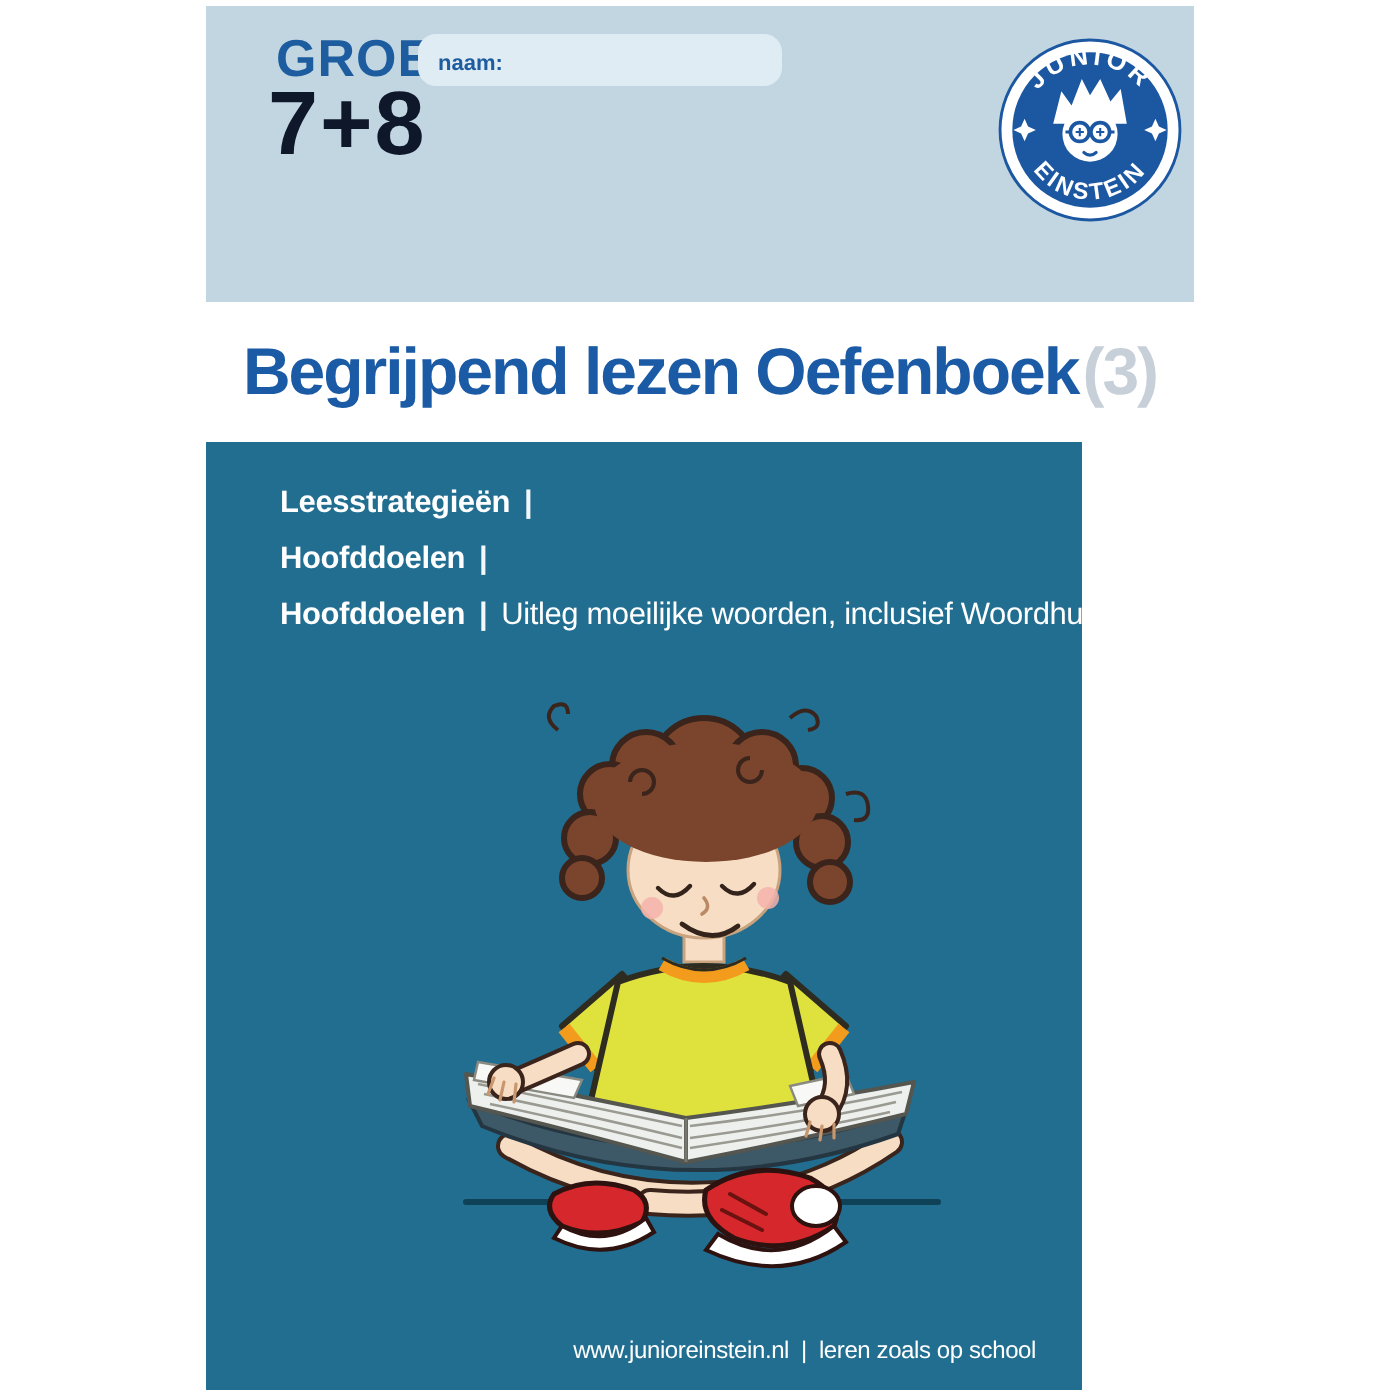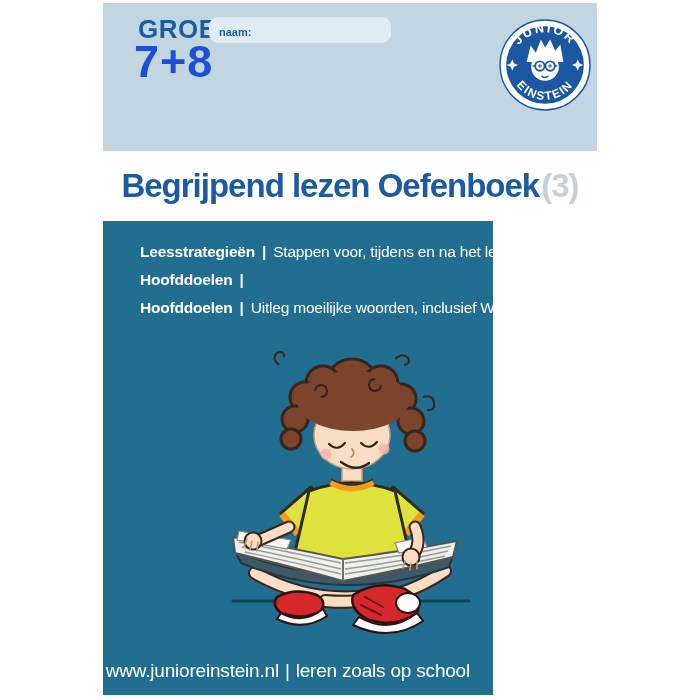--- a/index.html
+++ b/index.html
@@ -16,21 +16,21 @@
   .header {
     position:absolute; left:103px; top:3px; width:494px; height:148px;
     background:#c2d6e2;
   }
   .groep-label {
     position:absolute; left:35px; top:11px;
     font-size:26px; font-weight:800; letter-spacing:0.5px; color:#1d5c9e;
   }
   .groep-value {
     position:absolute; left:31px; top:33px;
-    font-size:45px; font-weight:800; letter-spacing:1px; color:#1d4ed8;
+    font-size:45px; font-weight:800; letter-spacing:1px; color:#0f172a;
   }
   .naam-box {
     position:absolute; left:106px; top:14px; width:182px; height:26px;
     background:#dfecf3; border-radius:9px;
     padding:5px 10px;
   }
   .naam-label { font-size:11px; font-weight:700; color:#1d5c9e; }
   .naam-value { font-size:11px; color:#1d5c9e; }
   .logo { position:absolute; left:396px; top:16px; width:92px; height:92px; }
 
@@ -39,39 +39,39 @@
     position:absolute; left:103px; top:151px; width:494px; height:70px;
     background:#ffffff;
     display:flex; align-items:center; justify-content:center; gap:2px;
     white-space:nowrap;
   }
   .title-main { font-size:33px; font-weight:800; letter-spacing:-1px; color:#1b5aa5; }
   .title-edition { font-size:33px; font-weight:800; letter-spacing:-1px; color:#c7d0d9; }
 
   
   .panel {
-    position:absolute; left:103px; top:221px; width:390px; height:474px;
+    position:absolute; left:103px; top:221px; width:438px; height:474px;
     background:#216e90;
   }
   .features { position:absolute; left:37px; top:22px; }
   .feature-row {
     display:flex; gap:7px; align-items:baseline;
     height:28px; color:#ffffff; font-size:15.5px; letter-spacing:-0.2px;
     white-space:nowrap;
   }
   .feature-label { font-weight:700; }
   .feature-sep { font-weight:700; opacity:0.95; }
   .feature-text { font-weight:400; }
 
   .illustration { position:absolute; left:122px; top:130px; width:250px; height:300px; }
 
   .panel-footer {
     position:absolute; right:23px; bottom:13px;
     display:flex; gap:6px; align-items:baseline;
-    color:#ffffff; font-size:19px; letter-spacing:-0.2px; white-space:nowrap;
+    color:#ffffff; font-size:12px; letter-spacing:-0.2px; white-space:nowrap;
   }
   .panel-footer a { color:#ffffff; text-decoration:none; }
 </style>
 </head>
 <body>
 
 <div class="cover">
 
   <div class="header">
     <div class="groep-label">GROEP</div>
@@ -116,21 +116,20 @@
     <span class="title-main">Begrijpend lezen Oefenboek</span>
     <span class="title-edition">(3)</span>
   </div>
 
   <div class="panel">
 
     <div class="features">
       <div class="feature-row">
         <span class="feature-label">Leesstrategieën</span>
         <span class="feature-sep">|</span>
-        <span class="feature-text">Stappen voor, tijdens en na het lezen</span>
       </div>
       <div class="feature-row">
         <span class="feature-label">Hoofddoelen</span>
         <span class="feature-sep">|</span>
       </div>
       <div class="feature-row">
         <span class="feature-label">Hoofddoelen</span>
         <span class="feature-sep">|</span>
         <span class="feature-text">Uitleg moeilijke woorden, inclusief Woordhulp</span>
       </div>

